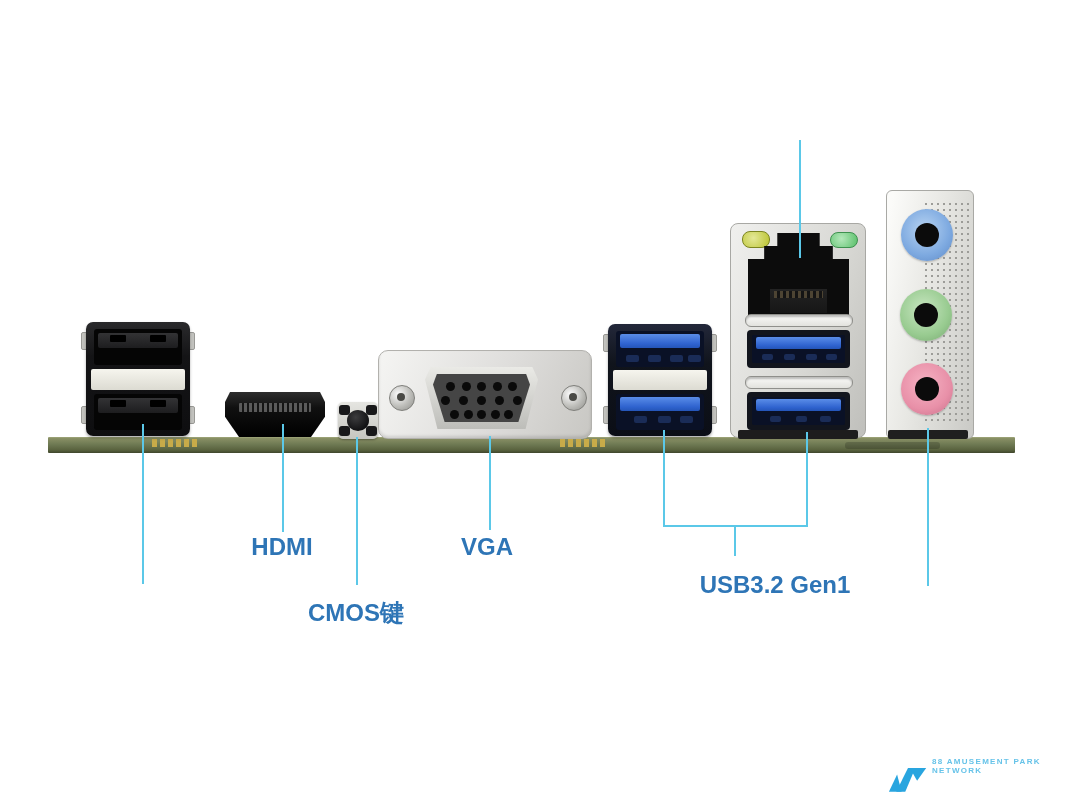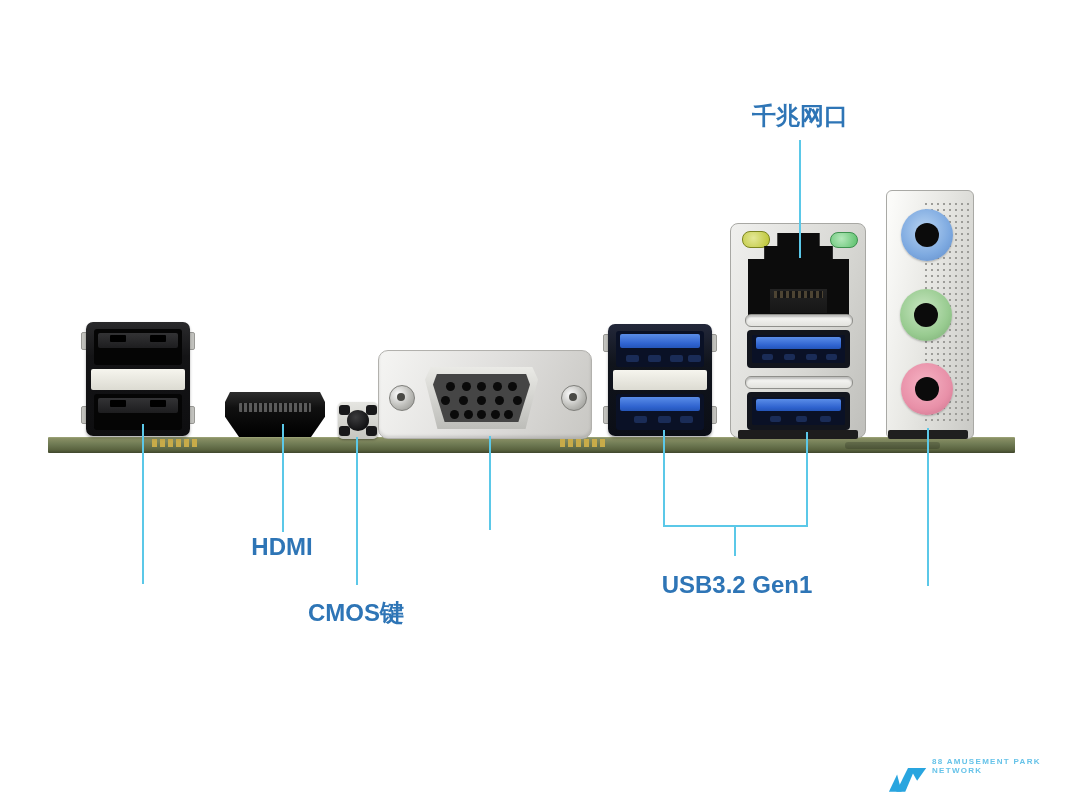--- a/index.html
+++ b/index.html
@@ -275,24 +275,24 @@
   <div class="lead" style="left:142px;top:424px;height:160px"></div>
   <div class="lead" style="left:282px;top:424px;height:108px"></div>
   <div class="lead" style="left:356px;top:437px;height:148px"></div>
   <div class="lead" style="left:489px;top:436px;height:94px"></div>
   <div class="lead" style="left:663px;top:430px;height:97px"></div>
   <div class="lead" style="left:806px;top:432px;height:95px"></div>
   <div class="lead h" style="left:663px;top:525px;width:145px"></div>
   <div class="lead" style="left:734px;top:527px;height:29px"></div>
   <div class="lead" style="left:927px;top:428px;height:158px"></div>
 
-  <div class="lbl" style="left:710px;top:100px;width:180px">千兆网口</div>
   <div class="lbl" style="left:276px;top:597px;width:160px">CMOS键</div>
   <div class="lbl" style="left:212px;top:533px;width:140px">HDMI</div>
-  <div class="lbl" style="left:647px;top:571px;width:180px">USB3.2 Gen1</div>
+  <div class="lbl" style="left:417px;top:533px;width:140px">VGA</div>
+  <div class="lbl" style="left:685px;top:571px;width:180px">USB3.2 Gen1</div>
 
   <div class="abs wm">
     <svg class="wm-logo" width="44" height="34" viewBox="0 0 44 34">
       <polygon points="1,31 10,12 15,31" fill="#29a5df"></polygon>
       <polygon points="9,31 22,5 30,5 19,31" fill="#29a5df"></polygon>
       <polygon points="24,5 42,5 32,19" fill="#29a5df"></polygon>
     </svg>
     <div class="wm-text">
       <span class="wm-sub">88 AMUSEMENT PARK NETWORK</span>
     </div>

